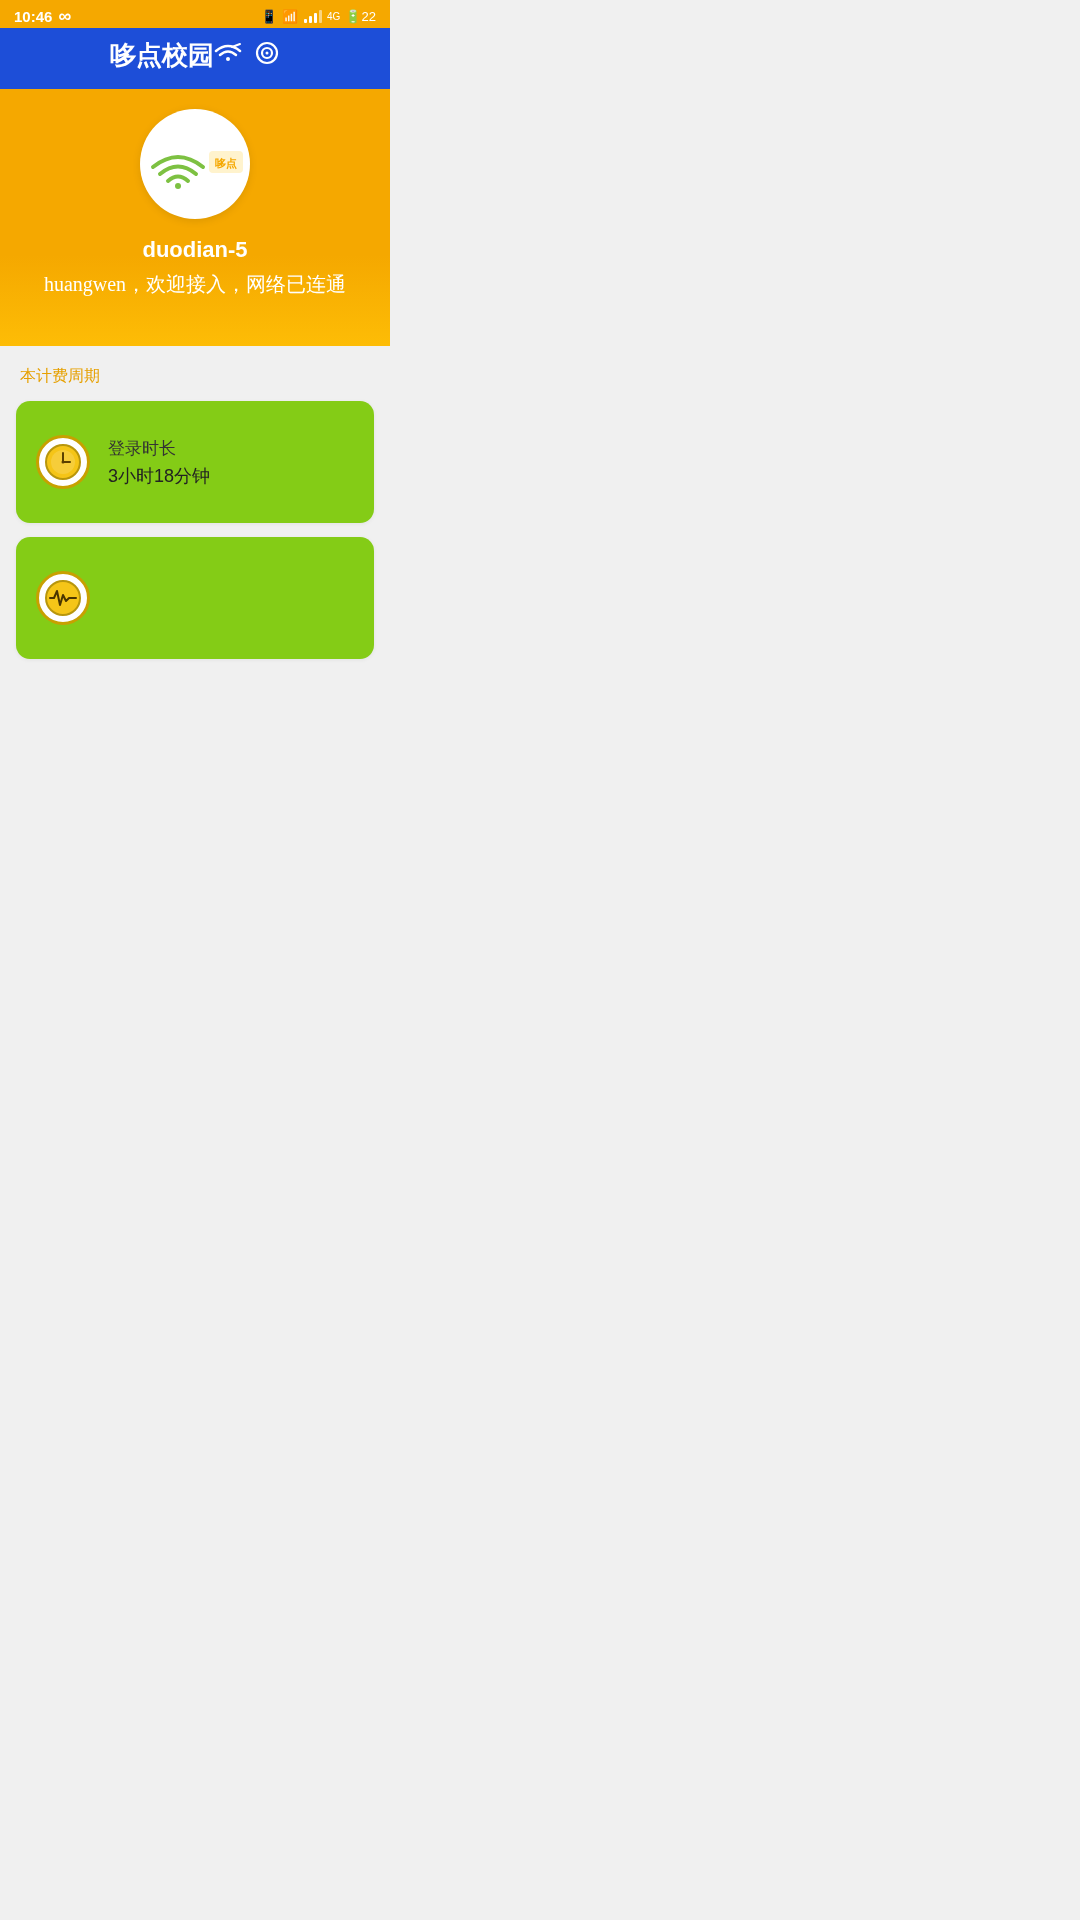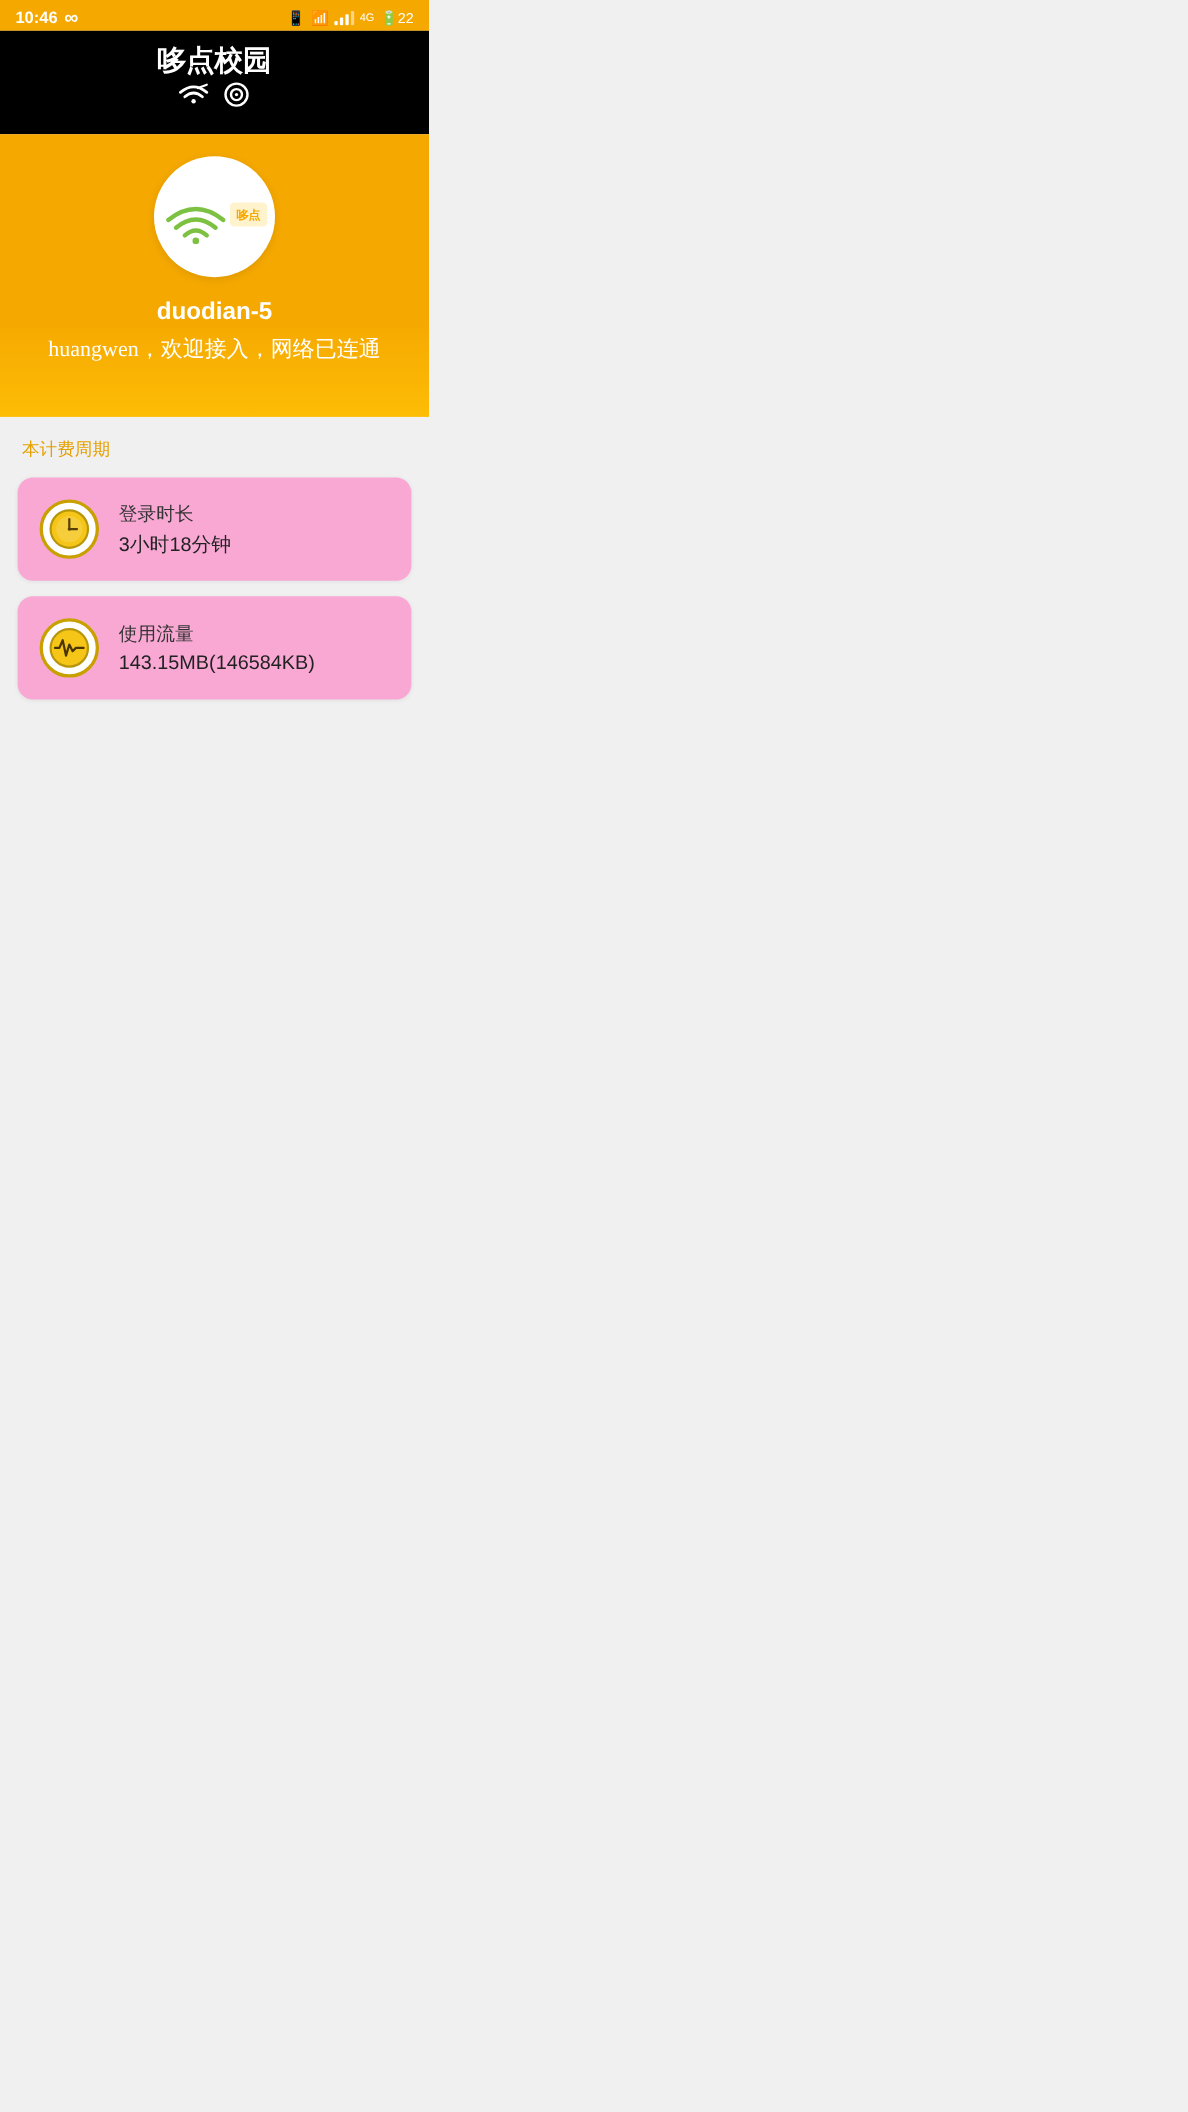--- a/index.html
+++ b/index.html
@@ -37,26 +37,25 @@
 
     .status-right {
       display: flex;
       align-items: center;
       gap: 5px;
       font-size: 12px;
     }
 
     
     .header {
-      background: #000000;
+      background: #1d4ed8;
       display: flex;
       justify-content: center;
       align-items: center;
       padding: 10px 20px 16px;
-      flex-direction: column;
     }
 
     .app-title {
       color: white;
       font-size: 26px;
       font-weight: bold;
     }
 
     .header-icons {
       display: flex;
@@ -135,23 +134,23 @@
     }
 
     .section-label {
       color: #e6a000;
       font-size: 16px;
       margin-bottom: 14px;
       padding-left: 4px;
     }
 
     .stat-card {
-      background: #f9a8d4;
+      background: #84cc16;
       border-radius: 14px;
-      padding: 20px 20px;
+      padding: 34px 20px;
       margin-bottom: 14px;
       display: flex;
       align-items: center;
       gap: 18px;
       box-shadow: 0 1px 4px rgba(0,0,0,0.06);
     }
 
     .stat-icon {
       width: 54px;
       height: 54px;
@@ -318,18 +317,14 @@
   </div>
 
   <div class="stat-card">
     <div class="stat-icon">
       <svg class="pulse-icon-svg" viewBox="0 0 38 38" fill="none">
         <circle cx="19" cy="19" r="17" stroke="#b8960c" stroke-width="2" fill="#f5c518"></circle>
 
         <polyline points="6,19 10,19 13,12 16,26 19,16 22,22 25,19 32,19" stroke="#4a3500" stroke-width="2" fill="none" stroke-linecap="round" stroke-linejoin="round"></polyline>
       </svg>
     </div>
-    <div class="stat-info">
-      <span class="stat-title">使用流量</span>
-      <span class="stat-value">143.15MB(146584KB)</span>
-    </div>
   </div>
 </div>
 
 </body></html>

